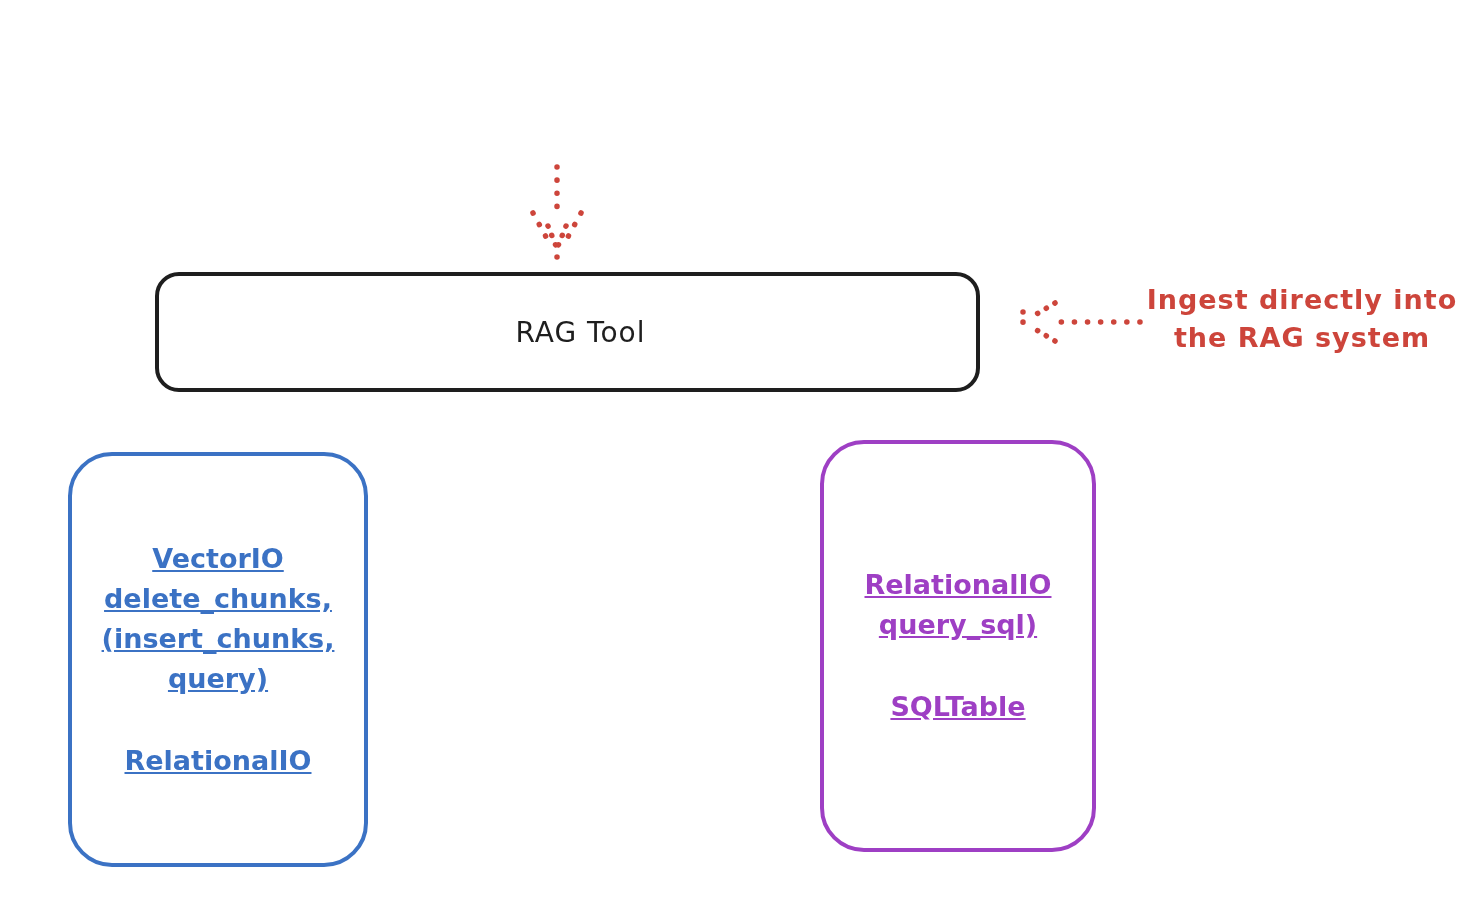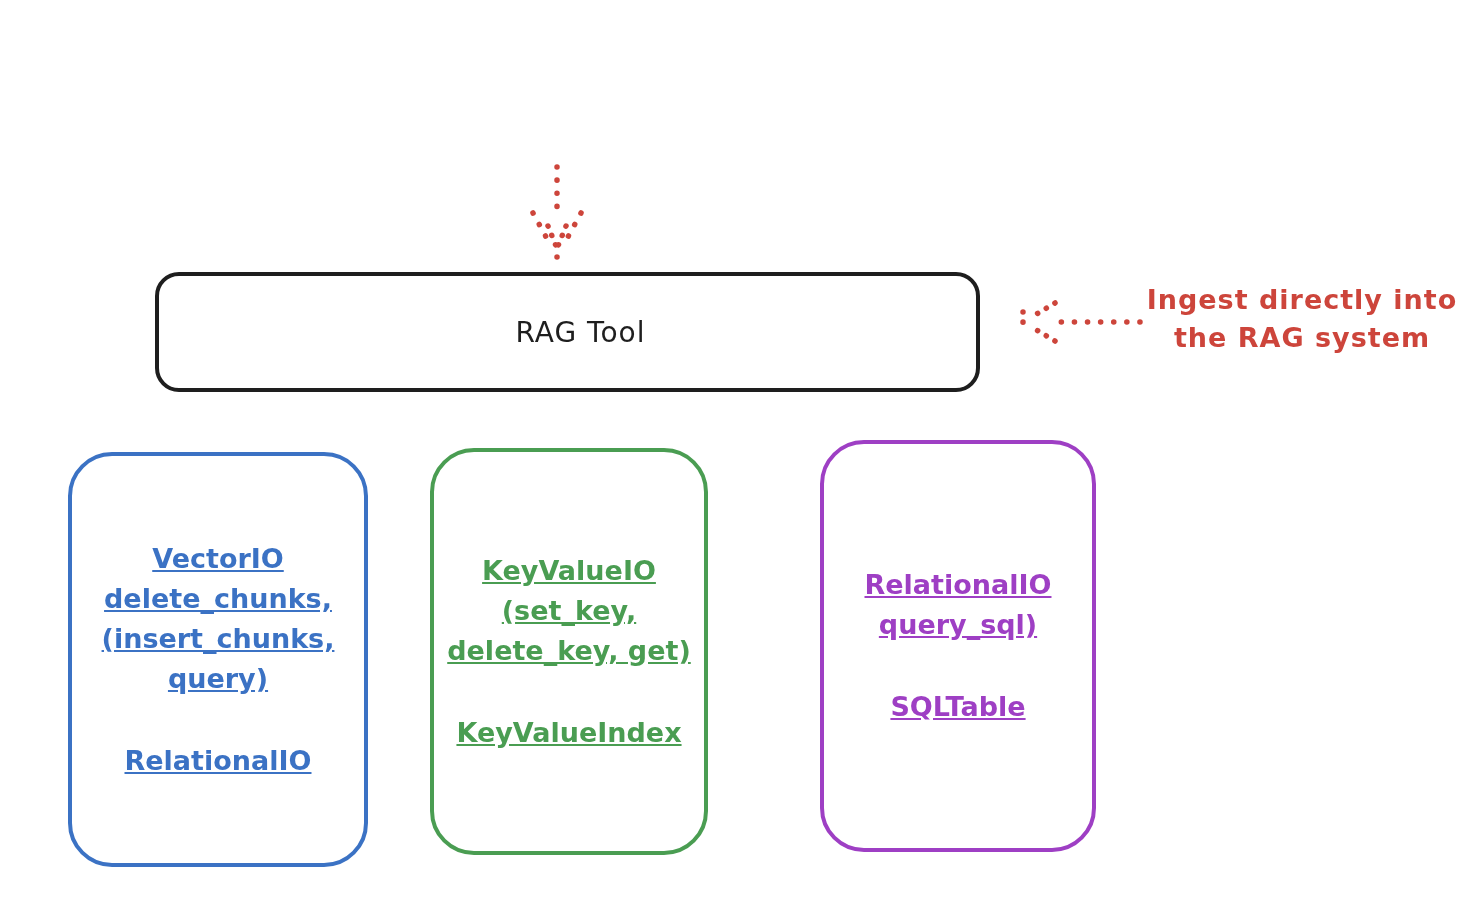--- a/index.html
+++ b/index.html
@@ -147,26 +147,20 @@
   </div>
 
   <div class="sketch-box io-box vector-box">
     <div class="io-line">VectorIO</div>
     <div class="io-line">delete_chunks,</div>
     <div class="io-line">(insert_chunks,</div>
     <div class="io-line">query)</div>
     <div class="io-index">RelationalIO</div>
   </div>
 
-  <div class="sketch-box io-box keyvalue-box">
-    <div class="io-line">KeyValueIO</div>
-    <div class="io-line">(set_key,</div>
-    <div class="io-line">delete_key, get)</div>
-    <div class="io-index">KeyValueIndex</div>
-  </div>
 
   <div class="sketch-box io-box relational-box">
     <div class="io-line">RelationalIO</div>
     <div class="io-line">query_sql)</div>
     <div class="io-index">SQLTable</div>
   </div>
 
 </div>
 
 </body></html>

